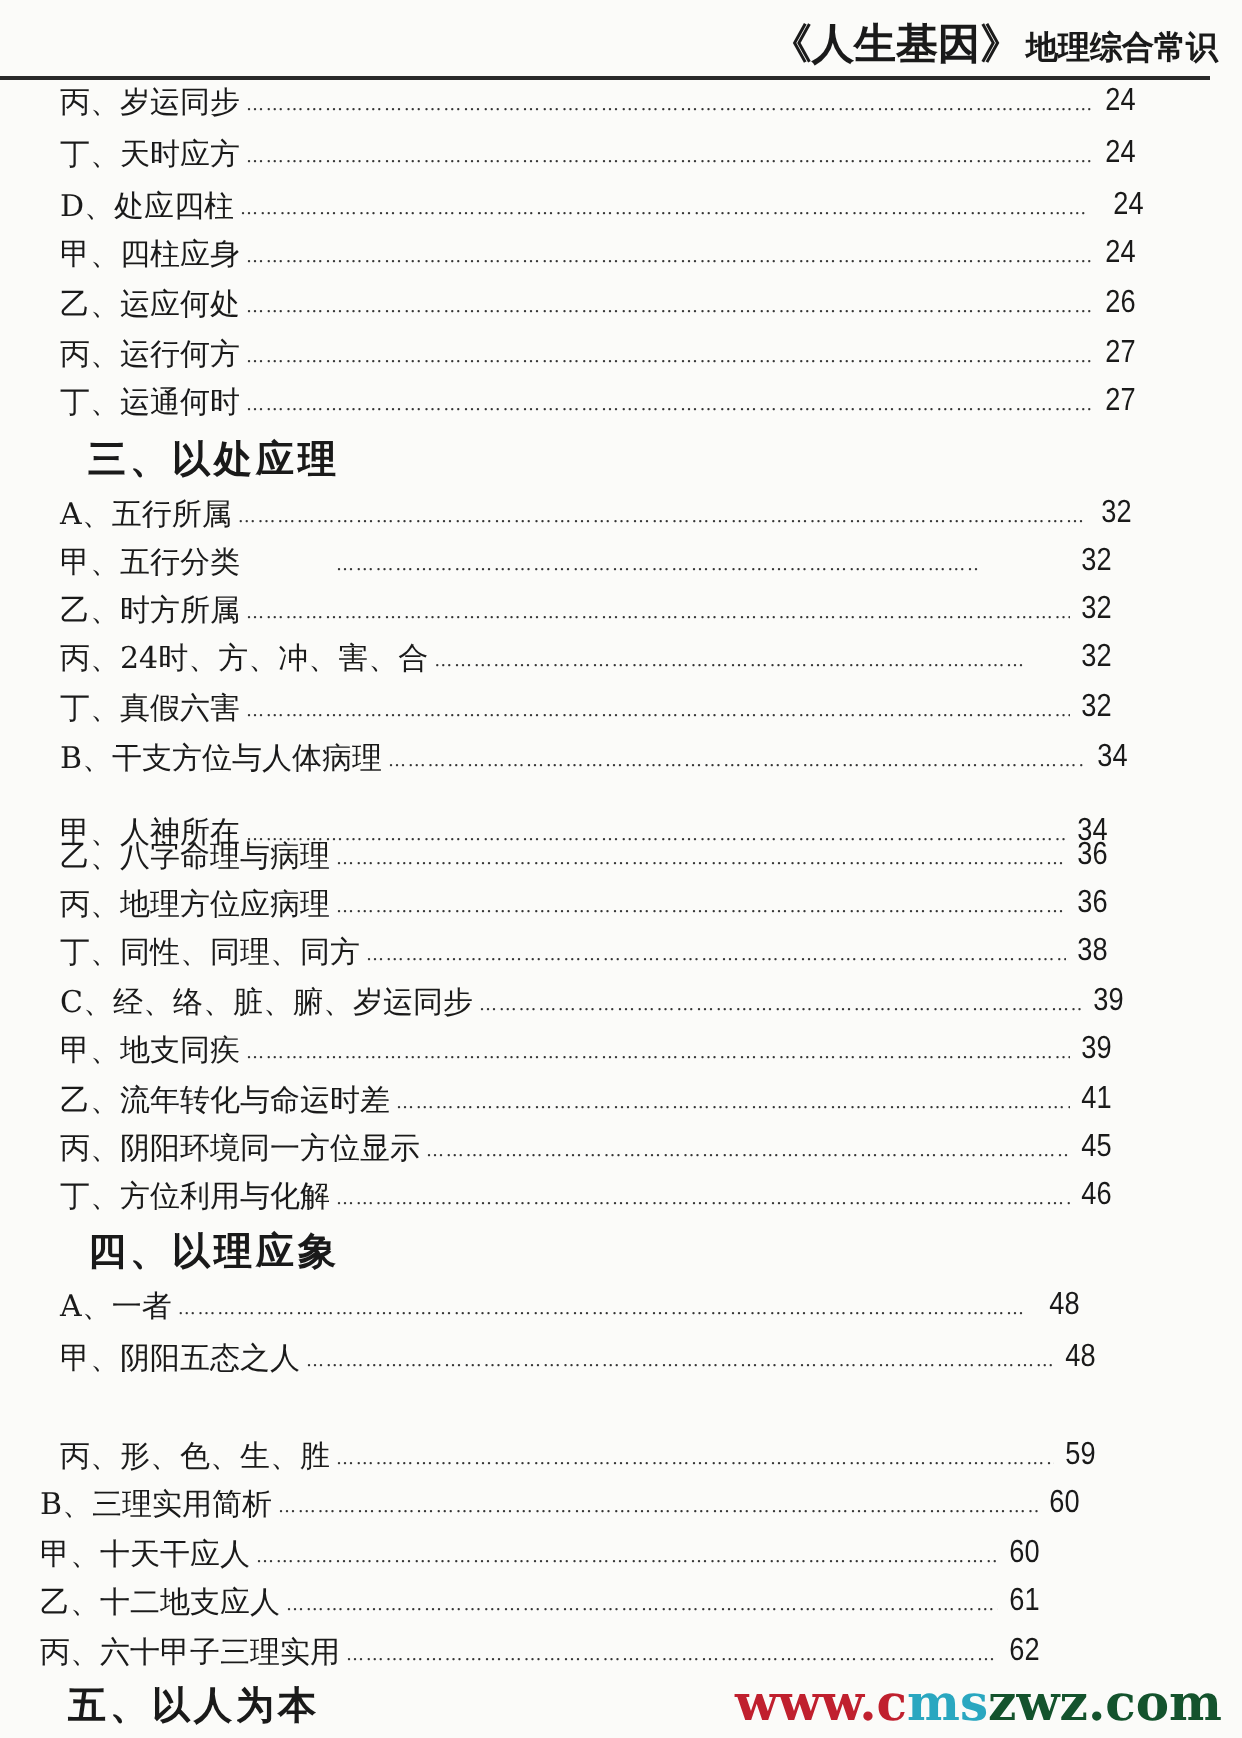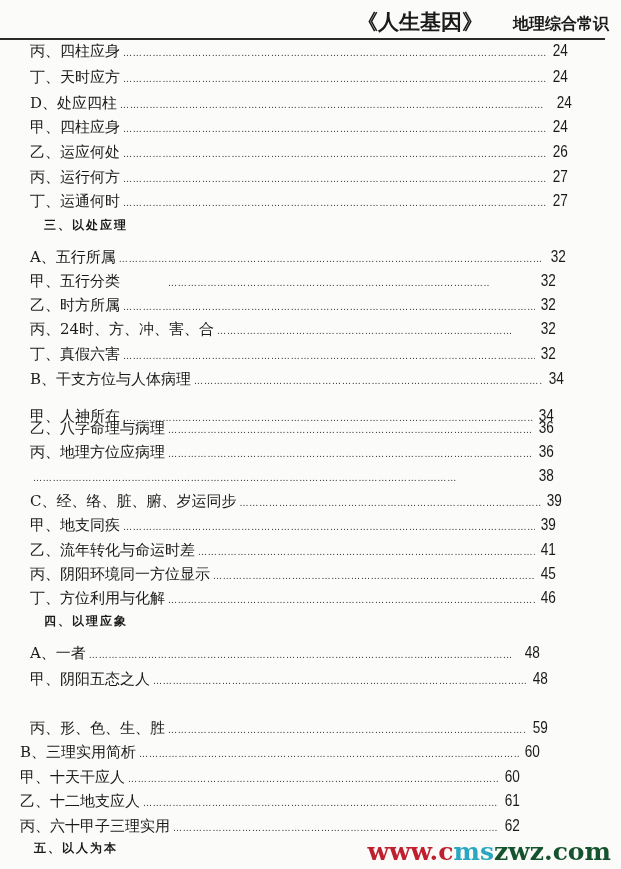--- a/index.html
+++ b/index.html
@@ -7,21 +7,21 @@
     width: 621px; height: 869px; overflow: hidden;
     background: #fbfbf9;
     position: relative;
     font-family: "DejaVu Serif", "Liberation Serif", serif;
     color: #1a1a1a;
   }
   .header-title {
     position: absolute; top: 8px; right: 12px;
     font-family: "DejaVu Sans", "Liberation Sans", sans-serif;
     font-weight: bold; white-space: nowrap;
-    display: flex; align-items: baseline; gap: 28px;
+    display: flex; align-items: baseline;
   }
   .header-title .book { font-size: 21px; letter-spacing: 0px; }
   .header-title .sub { font-size: 16px; margin-left: 2px; }
   .header-rule {
     position: absolute; left: 0; top: 38px; width: 605px; height: 2px;
     background: #2a2a2a;
   }
   .toc { position: absolute; left: 0; top: 0; width: 621px; height: 869px; }
   .row {
     position: absolute; left: 30px; height: 22px;
@@ -39,21 +39,21 @@
     font-size: 9px; letter-spacing: -1px; color: #333;
     white-space: nowrap;
   }
   .row .page {
     flex: 0 0 auto; font-family: "Liberation Sans Narrow", "Liberation Sans", sans-serif;
     font-size: 16px; transform: scaleX(0.85); transform-origin: right center;
   }
   .section {
     position: absolute; left: 44px;
     font-family: "DejaVu Sans", "Liberation Sans", sans-serif;
-    font-weight: bold; font-size: 12px; letter-spacing: 2px; white-space: nowrap;
+    font-weight: bold; font-size: 19px; letter-spacing: 2px; white-space: nowrap;
   }
   .watermark {
     position: absolute; right: 10px; top: 837px;
     font-family: "DejaVu Serif", "Liberation Serif", serif;
     font-weight: bold; font-size: 25px; letter-spacing: 0px;
     white-space: nowrap;
   }
   .watermark .w1 { color: #c0202e; }
   .watermark .w2 { color: #2aa7c0; }
   .watermark .w3 { color: #14532d; }
@@ -63,21 +63,21 @@
 
 <div class="header-title">
   <span class="book">《人生基因》</span>
   <span class="sub">地理综合常识</span>
 </div>
 <div class="header-rule"></div>
 
 <div class="toc">
 
   <div class="row" style="top:40px; width:538px;">
-    <span class="label">丙、四柱应身</span>
+    <span class="label">丙、岁运同步</span>
     <span class="leader"></span>
     <span class="page">24</span>
   </div>
   <div class="row" style="top:66px; width:538px;">
     <span class="label">丁、天时应方</span>
     <span class="leader"></span>
     <span class="page">24</span>
   </div>
   <div class="row" style="top:92px; width:542px;">
     <span class="label">D、处应四柱</span>
@@ -146,20 +146,21 @@
     <span class="label">乙、八字命理与病理</span>
     <span class="leader"></span>
     <span class="page">36</span>
   </div>
   <div class="row" style="top:441px; width:524px;">
     <span class="label">丙、地理方位应病理</span>
     <span class="leader"></span>
     <span class="page">36</span>
   </div>
   <div class="row" style="top:465px; width:524px;">
+    <span class="label">丁、同性、同理、同方</span>
     <span class="leader"></span>
     <span class="page">38</span>
   </div>
   <div class="row" style="top:490px; width:532px;">
     <span class="label">C、经、络、脏、腑、岁运同步</span>
     <span class="leader"></span>
     <span class="page">39</span>
   </div>
   <div class="row" style="top:514px; width:526px;">
     <span class="label">甲、地支同疾</span>

